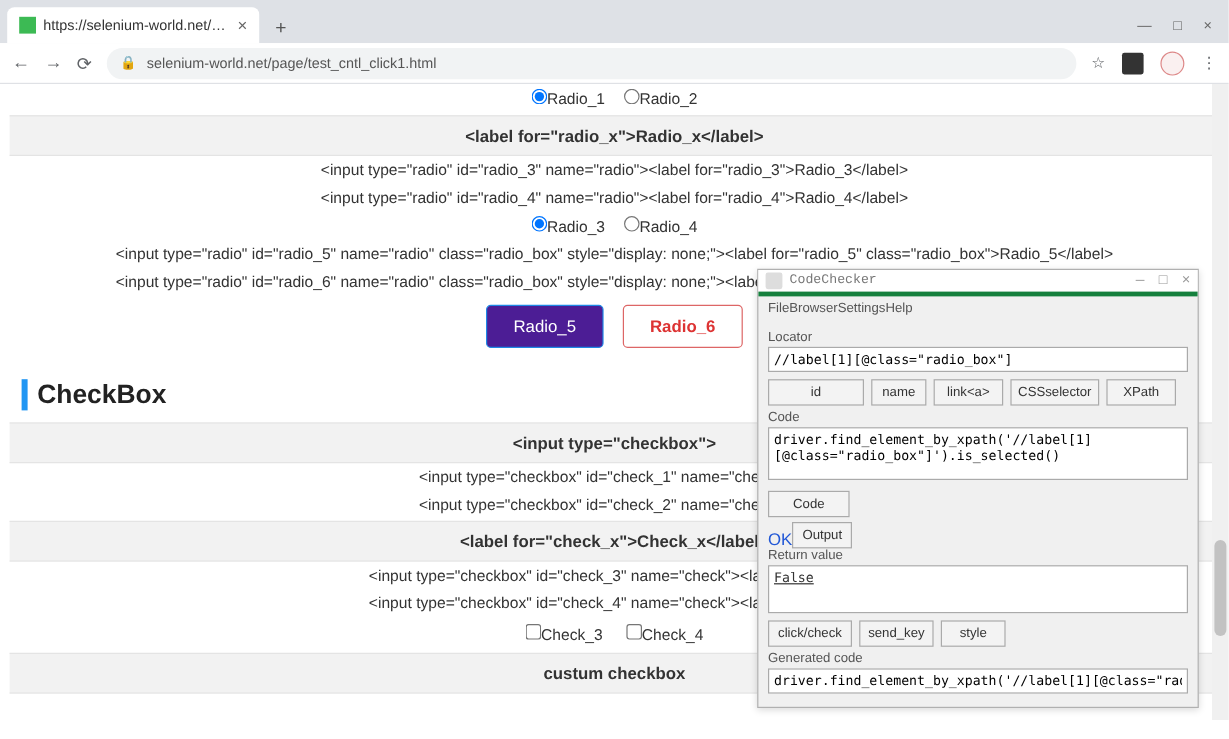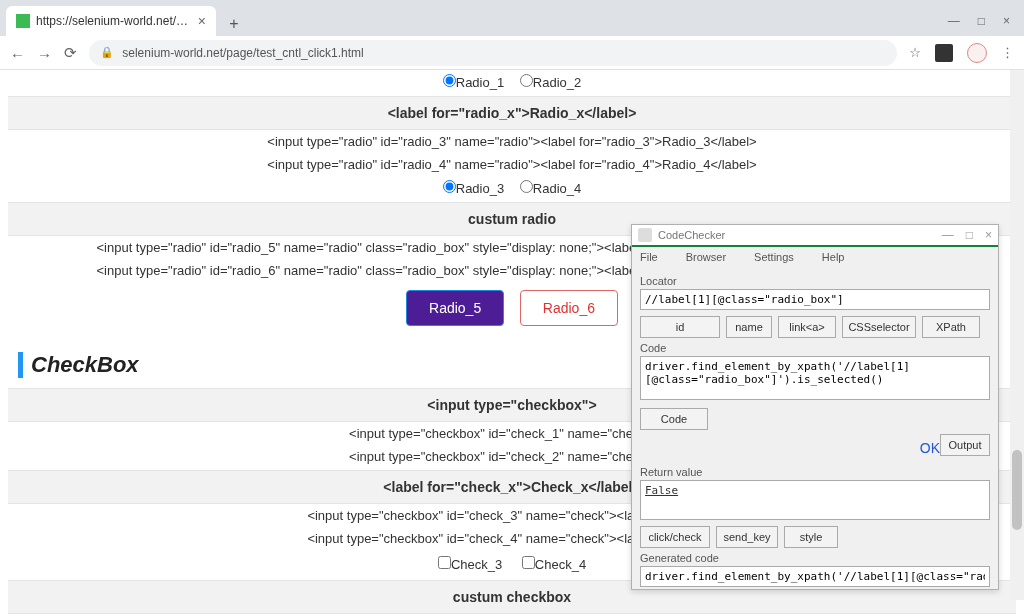--- a/index.html
+++ b/index.html
@@ -50,25 +50,25 @@
     background: #f2f2f2; text-align: center; font-weight: bold; padding: 8px 0; font-size: 14px;
     border-top: 1px solid #e4e4e4; border-bottom: 1px solid #e4e4e4; margin-top: 2px;
   }
   .code-text { font-size: 13px; color: #333; }
   .btn-blue {
     background: #4c1d95; color: #fff; border: 1px solid #1e88e5; border-radius: 4px;
     padding: 9px 22px; font-size: 14px; display: inline-block; margin: 4px 6px;
   }
   .btn-outline-red {
     background: #fff; color: #d33; border: 1px solid #d66; border-radius: 4px;
-    padding: 9px 22px; font-size: 14px; display: inline-block; margin: 4px 6px;
+    padding: 9px 22px; font-size: 14px; display: inline-block; margin: 4px 6px; font-weight: bold;
   }
   .h2 {
     font-size: 22px; font-weight: 600; color: #222; margin: 18px 10px 10px 10px;
-    border-left: 5px solid #2196f3; padding-left: 8px; font-style: italic;
+    border-left: 5px solid #2196f3; padding-left: 8px;
   }
   .chk-row { text-align: center; padding: 6px 0; }
   .chk-row label { margin: 0 8px; font-size: 13px; }
 
   
   .scroll-track {
     position: absolute; right: 0; top: 70px; width: 14px; height: 530px;
     background: #f0f0f0;
   }
   .scroll-thumb {
@@ -77,26 +77,26 @@
   }
 
   
   .tool {
     position: absolute; top: 224px; left: 631px; width: 368px; height: 366px;
     background: #f0f0f0; border: 1px solid #b0b0b0; box-shadow: 0 2px 6px rgba(0,0,0,.15);
     font-family: "MS UI Gothic", Arial, sans-serif; font-size: 11px;
   }
   .tool-title {
     height: 22px; background: #fff; display: flex; align-items: center; padding: 0 6px;
-    color: #777; border-bottom: 2px solid #15803d;
+    color: #777; border-bottom: 4px solid #15803d; font-family: Liberation Mono, monospace;
   }
   .tool-title-icon { width: 14px; height: 14px; background: #ddd; margin-right: 6px; display: inline-block; border-radius: 2px; }
   .tool-title-text { flex: 1; }
   .tool-title-ctrl { display: flex; gap: 12px; color: #999; font-size: 12px; }
-  .tool-menu { padding: 4px 8px; color: #555; display: flex; gap: 28px; }
+  .tool-menu { padding: 4px 8px; color: #555; display: flex; gap: 0; }
   .tool-body { padding: 4px 8px; }
   .tool-label { color: #555; margin: 4px 0 2px 0; }
   .tool-input {
     width: 100%; background: #fff; border: 1px solid #aaa; padding: 3px 4px; font-family: monospace; font-size: 11px;
   }
   .tool-textarea {
     width: 100%; height: 44px; background: #fff; border: 1px solid #aaa; padding: 3px 4px;
     font-family: monospace; font-size: 11px; resize: none; overflow: hidden;
   }
   .tool-out-area { width: 100%; height: 40px; background: #fff; border: 1px solid #aaa; padding: 3px 4px; font-family: monospace; font-size: 11px; text-decoration: underline; }
@@ -150,21 +150,20 @@
     </div>
 
     <div class="section-head">&lt;label for="radio_x"&gt;Radio_x&lt;/label&gt;</div>
     <div class="row-center code-text">&lt;input type="radio" id="radio_3" name="radio"&gt;&lt;label for="radio_3"&gt;Radio_3&lt;/label&gt;</div>
     <div class="row-center code-text">&lt;input type="radio" id="radio_4" name="radio"&gt;&lt;label for="radio_4"&gt;Radio_4&lt;/label&gt;</div>
     <div class="row-center radio-line">
       <label><input type="radio" checked="" style=""><span>Radio_3</span></label>
       <label><input type="radio" style=""><span>Radio_4</span></label>
     </div>
 
-    <div class="section-head">custum radio</div>
     <div class="row-center code-text">&lt;input type="radio" id="radio_5" name="radio" class="radio_box" style="display: none;"&gt;&lt;label for="radio_5" class="radio_box"&gt;Radio_5&lt;/label&gt;</div>
     <div class="row-center code-text">&lt;input type="radio" id="radio_6" name="radio" class="radio_box" style="display: none;"&gt;&lt;label for="radio_6" class="radio_box"&gt;Radio_6&lt;/label&gt;</div>
     <div class="row-center">
       <span class="btn-blue">Radio_5</span>
       <span class="btn-outline-red">Radio_6</span>
     </div>
 
     <div class="h2">CheckBox</div>
 
     <div class="section-head">&lt;input type="checkbox"&gt;</div>
@@ -215,26 +214,26 @@
       <span class="tool-btn" style="width:58px">XPath</span>
     </div>
 
     <div class="tool-label">Code</div>
     <textarea class="tool-textarea" style="">driver.find_element_by_xpath('//label[1][@class="radio_box"]').is_selected()</textarea>
 
     <div class="tool-btnrow" style="align-items:center">
       <span class="tool-btn" style="width:68px">Code</span>
     </div>
 
-    <div style="display:flex;align-items:center;justify-content:flex-end;margin-top:4px">
+    <div style="display:flex;align-items:center;justify-content:flex-start;margin-top:4px">
       <span class="ok-text">OK</span>
       <span class="tool-btn" style="width:50px">Output</span>
     </div>
 
-    <div class="tool-label" style="margin-top:10px">Return value</div>
+    <div class="tool-label" style="margin-top:0">Return value</div>
     <div class="tool-out-area">False</div>
 
     <div class="tool-btnrow">
       <span class="tool-btn" style="width:70px">click/check</span>
       <span class="tool-btn" style="width:62px">send_key</span>
       <span class="tool-btn" style="width:54px">style</span>
     </div>
 
     <div class="tool-label">Generated code</div>
     <input class="tool-input" value="driver.find_element_by_xpath('//label[1][@class=&quot;radio_box&quot;]').click()" style="">

